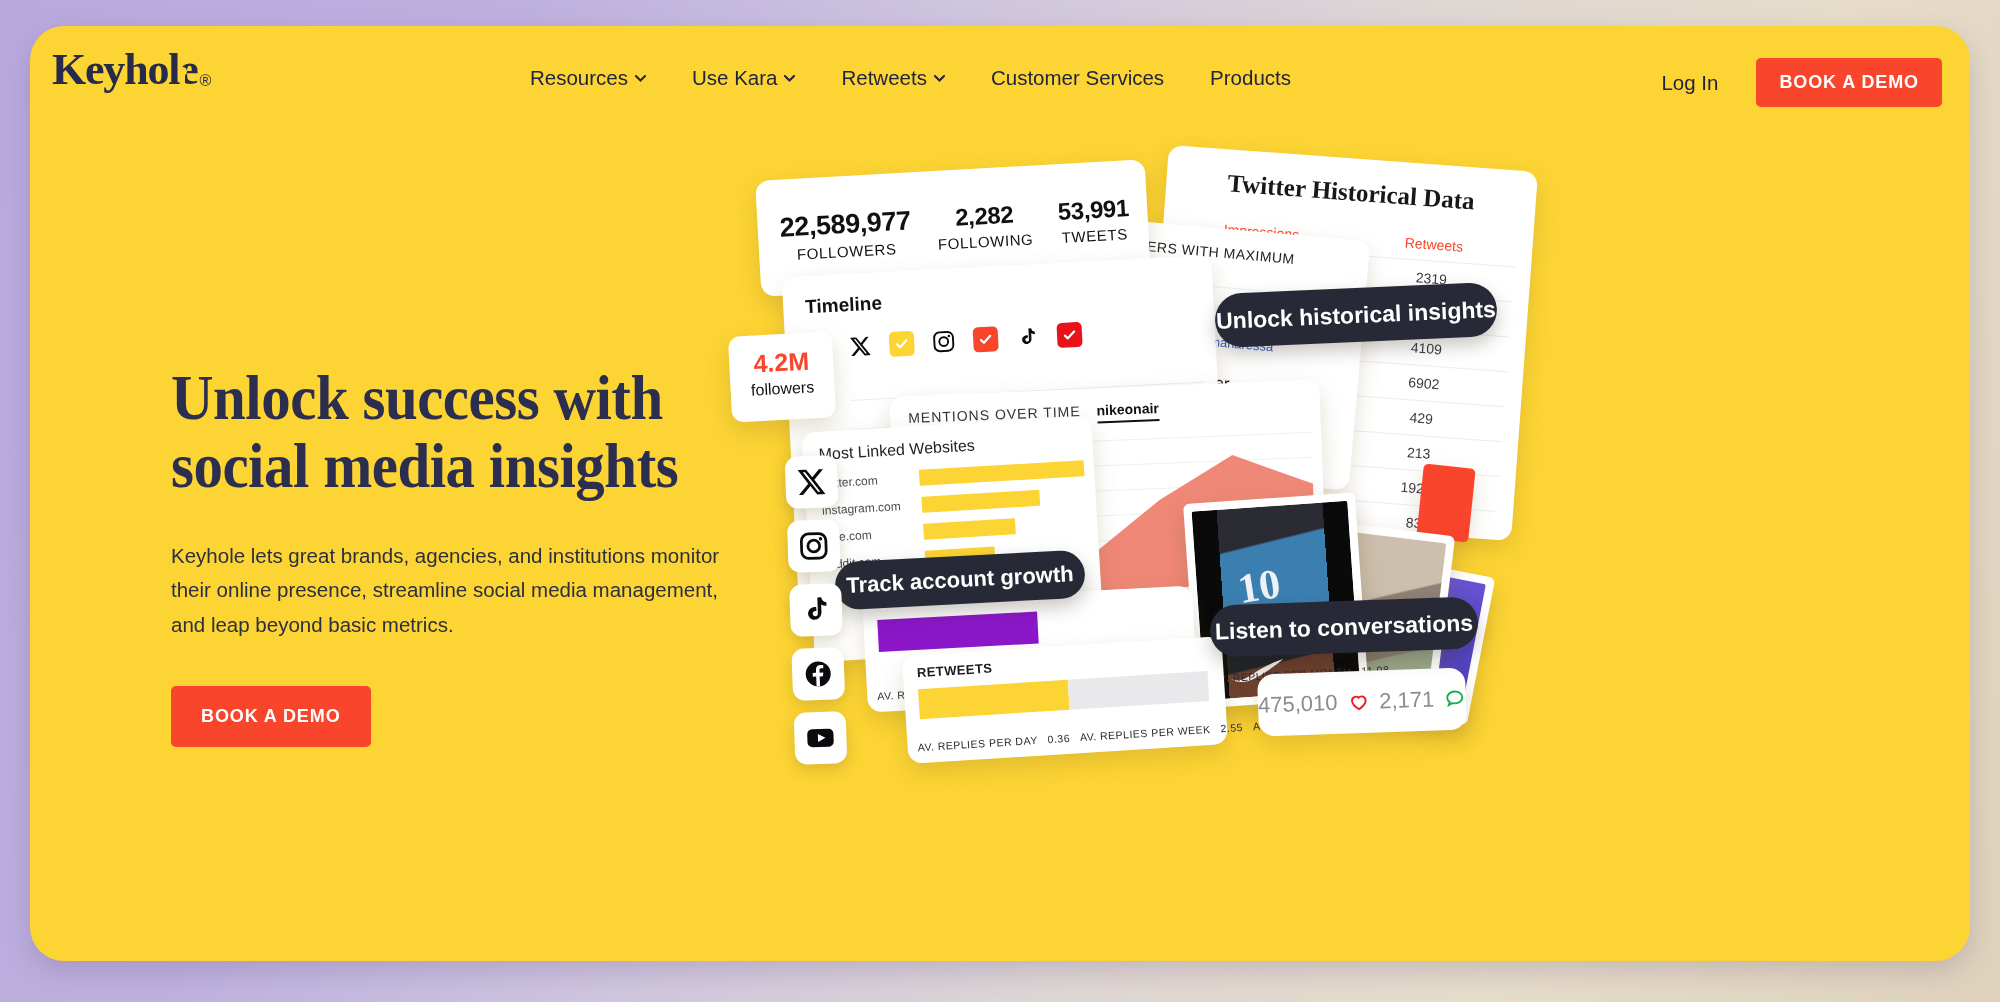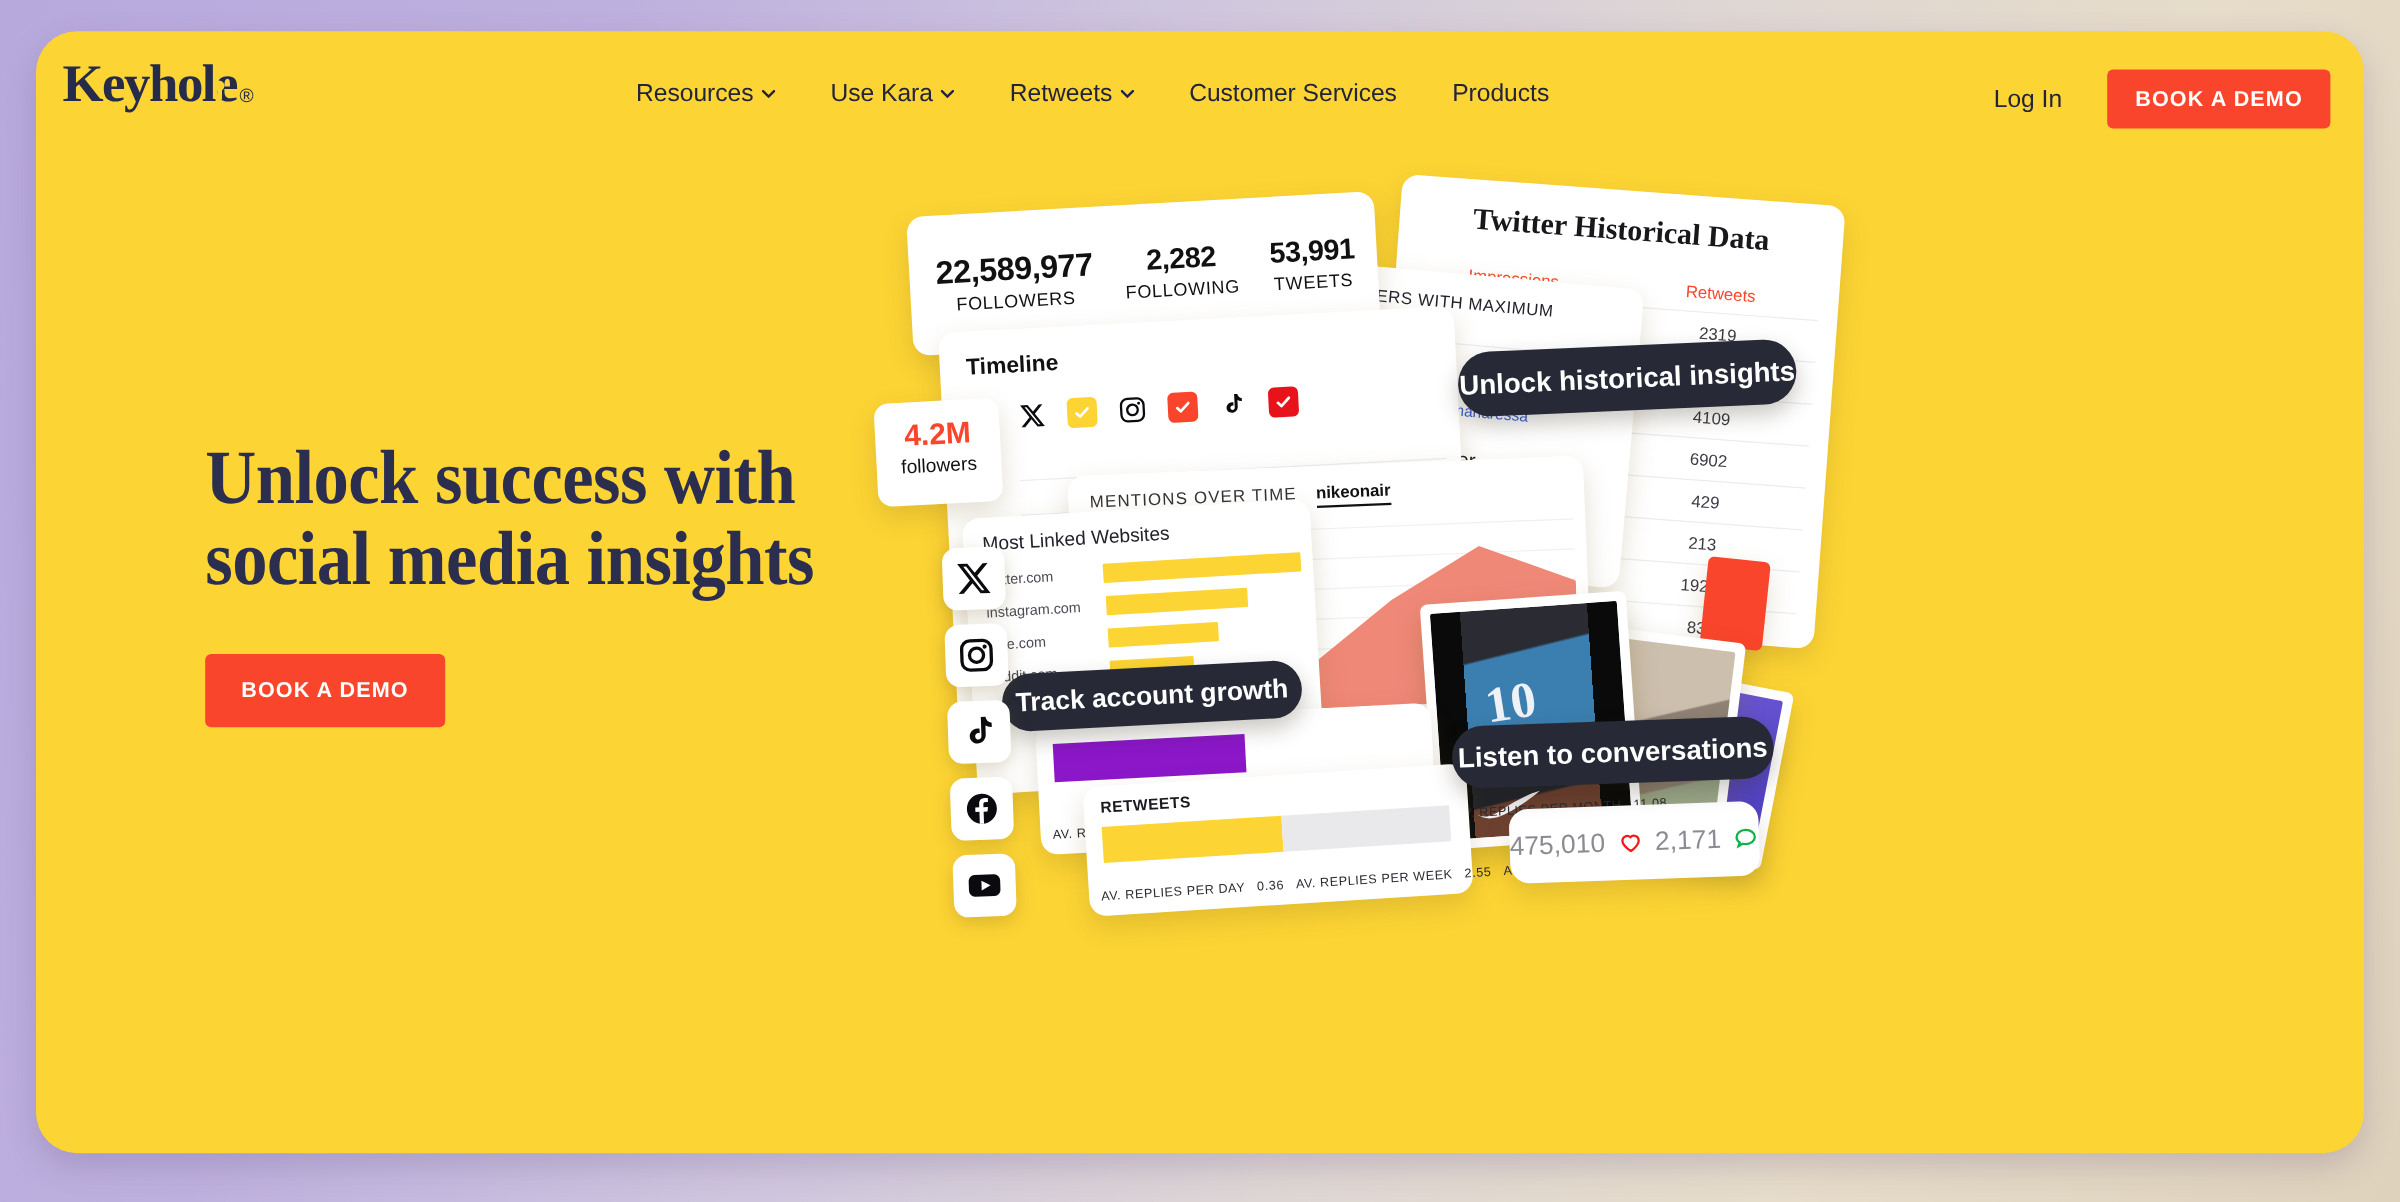--- a/index.html
+++ b/index.html
@@ -253,20 +253,21 @@
       <span class="login">Log In</span>
       <button class="btn-demo">BOOK A DEMO</button>
     </div>
   </div>
 
   <div class="copy">
     <div class="headline">
       <div>Unlock success with</div>
       <div>social media insights</div>
     </div>
+    <p class="subcopy">Keyhole lets great brands, agencies, and institutions monitor their online presence, streamline social media management, and leap beyond basic metrics.</p>
     <button class="cta">BOOK A DEMO</button>
   </div>
 
   <div class="collage">
 
     <div class="card c-hist">
       <div class="hist-title">Twitter Historical Data</div>
       <div class="hist-cols">
         <div class="hist-col">
           <div class="hc-head">Impressions</div>

